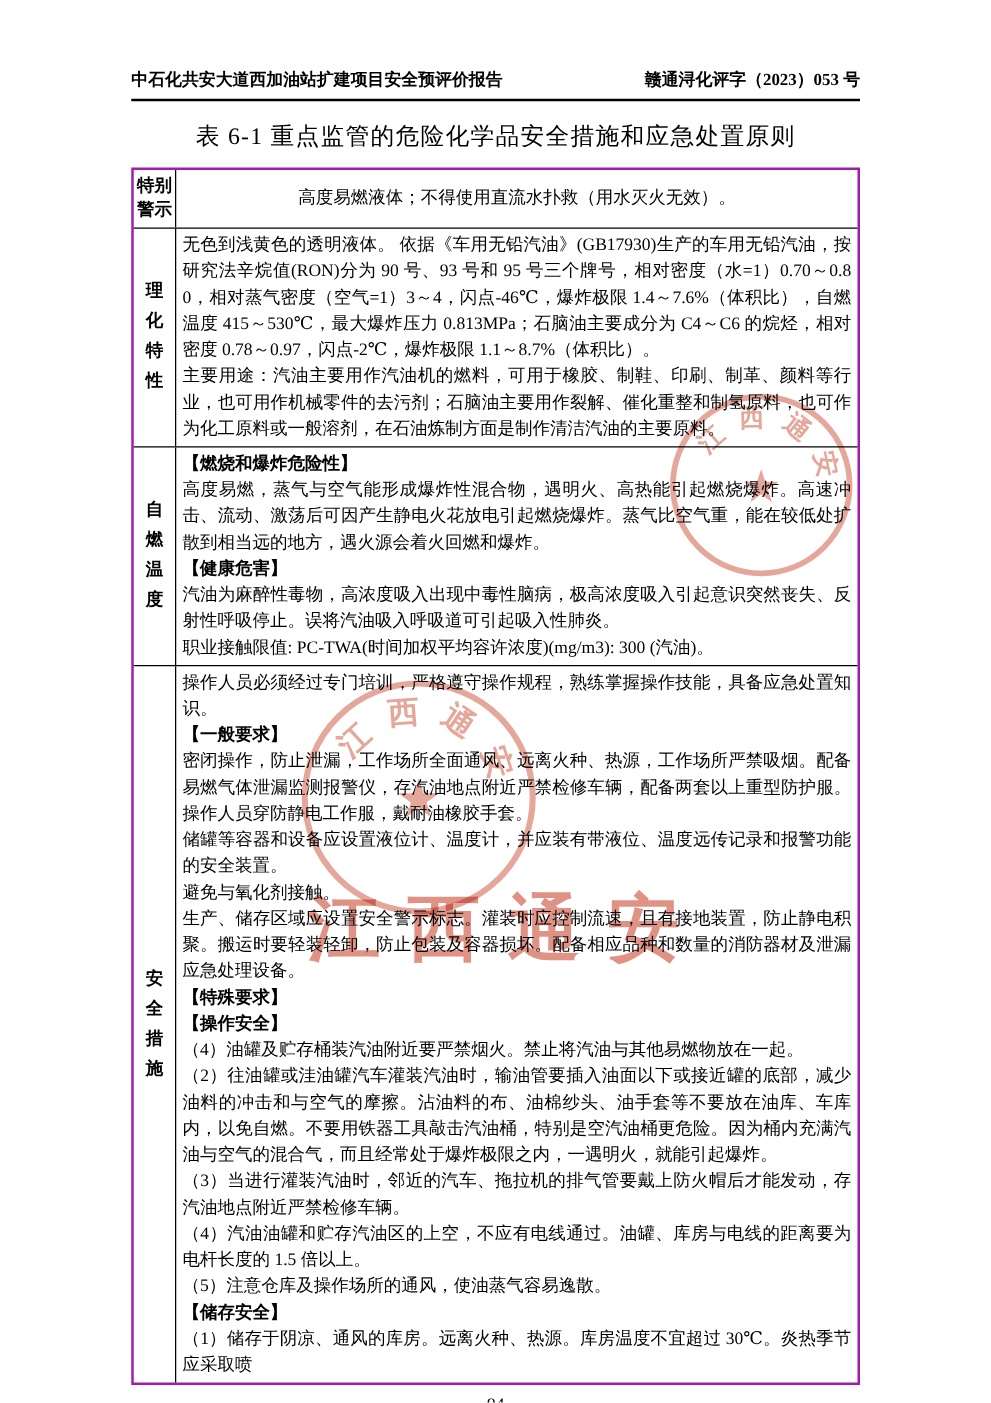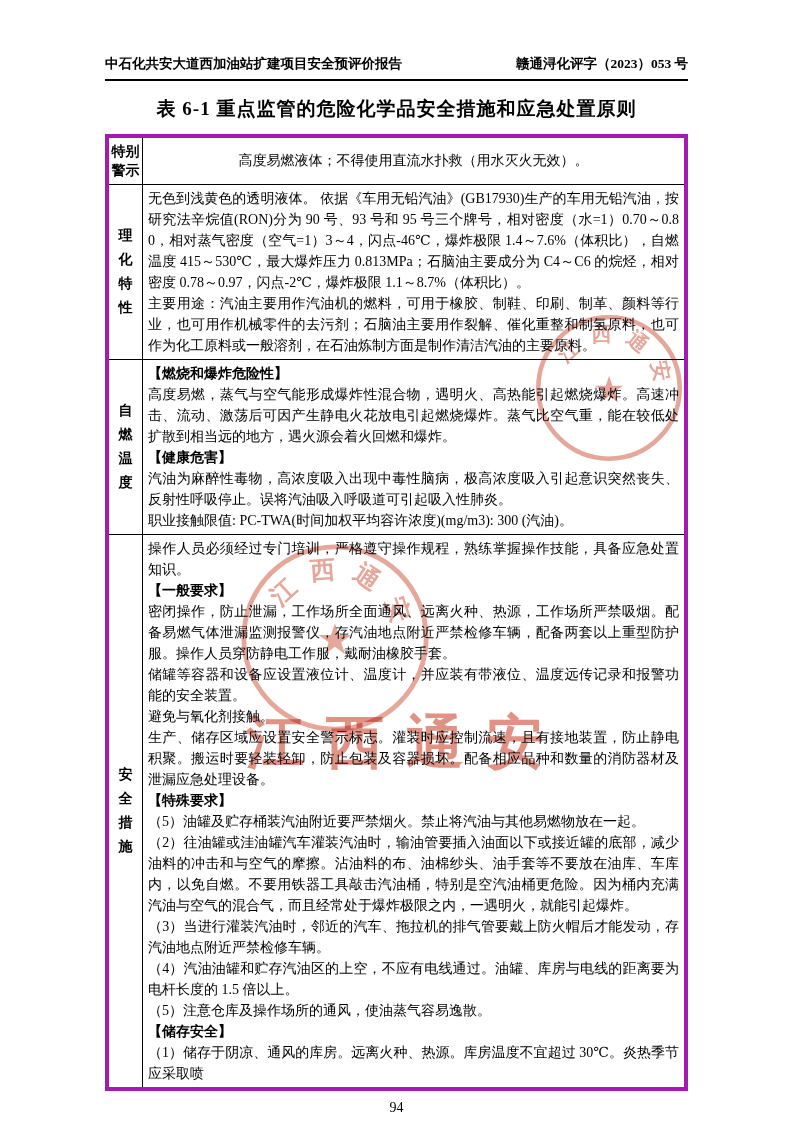--- a/index.html
+++ b/index.html
@@ -6,23 +6,23 @@
   body{
     width:793px;height:1122px;background:#ffffff;position:relative;overflow:hidden;
     font-family:"Liberation Serif","DejaVu Serif",serif;color:#000;
   }
   .page{box-sizing:border-box;width:793px;height:1122px;padding:55px 105px 0 105px;position:relative;}
   
   .hdr-row{display:flex;justify-content:space-between;align-items:flex-end;
     font-size:13.5px;font-weight:bold;white-space:nowrap;}
   .hdr-rule{border:0;border-top:2px solid #000;margin:6px 0 0 0;}
   
-  .doc-title{text-align:center;font-size:19px;font-weight:bold;margin-top:15px;letter-spacing:1px;}
+  .doc-title{text-align:center;font-size:19px;font-weight:normal;margin-top:15px;letter-spacing:1px;}
   
-  .tbl{border:4px solid #a21caf;margin-top:12px;}
+  .tbl{border:2px solid #a21caf;margin-top:12px;}
   .trow{display:flex;align-items:stretch;}
   .trow + .trow{border-top:1.5px solid #000;}
   .tlabel{width:33px;min-width:33px;border-right:1.5px solid #000;
     display:flex;align-items:center;justify-content:center;
     font-weight:bold;font-size:14px;text-align:center;padding:4px 0;}
   .lab-wide{display:inline-block;width:30px;line-height:19px;word-break:break-all;}
   .lab-narrow{display:inline-block;width:15px;line-height:24px;word-break:break-all;}
   .tcontent{flex:1;padding:3px 5px;font-size:14px;line-height:21px;}
   .para{margin:0;text-align:justify;word-break:break-all;}
   .para.center{text-align:center;}
@@ -94,21 +94,22 @@
         <span class="lab-narrow">安全措施</span>
       </div>
       <div class="tcontent">
         <div class="para">操作人员必须经过专门培训，严格遵守操作规程，熟练掌握操作技能，具备应急处置知识。</div>
         <div class="para hdr">【一般要求】</div>
         <div class="para">密闭操作，防止泄漏，工作场所全面通风、远离火种、热源，工作场所严禁吸烟。配备易燃气体泄漏监测报警仪，存汽油地点附近严禁检修车辆，配备两套以上重型防护服。操作人员穿防静电工作服，戴耐油橡胶手套。</div>
         <div class="para">储罐等容器和设备应设置液位计、温度计，并应装有带液位、温度远传记录和报警功能的安全装置。</div>
         <div class="para">避免与氧化剂接触。</div>
         <div class="para">生产、储存区域应设置安全警示标志。灌装时应控制流速，且有接地装置，防止静电积聚。搬运时要轻装轻卸，防止包装及容器损坏。配备相应品种和数量的消防器材及泄漏应急处理设备。</div>
         <div class="para hdr">【特殊要求】</div>
-        <div class="para">（5）油罐及贮存桶装汽油附近要严禁烟火。禁止将汽油与其他易燃物放在一起。</div>
+        <div class="para hdr">【操作安全】</div>
+        <div class="para">（4）油罐及贮存桶装汽油附近要严禁烟火。禁止将汽油与其他易燃物放在一起。</div>
         <div class="para">（2）往油罐或洼油罐汽车灌装汽油时，输油管要插入油面以下或接近罐的底部，减少油料的冲击和与空气的摩擦。沾油料的布、油棉纱头、油手套等不要放在油库、车库内，以免自燃。不要用铁器工具敲击汽油桶，特别是空汽油桶更危险。因为桶内充满汽油与空气的混合气，而且经常处于爆炸极限之内，一遇明火，就能引起爆炸。</div>
         <div class="para">（3）当进行灌装汽油时，邻近的汽车、拖拉机的排气管要戴上防火帽后才能发动，存汽油地点附近严禁检修车辆。</div>
         <div class="para">（4）汽油油罐和贮存汽油区的上空，不应有电线通过。油罐、库房与电线的距离要为电杆长度的 1.5 倍以上。</div>
         <div class="para">（5）注意仓库及操作场所的通风，使油蒸气容易逸散。</div>
         <div class="para hdr">【储存安全】</div>
         <div class="para">（1）储存于阴凉、通风的库房。远离火种、热源。库房温度不宜超过 30℃。炎热季节应采取喷</div>
       </div>
     </div>
 
   </div>

